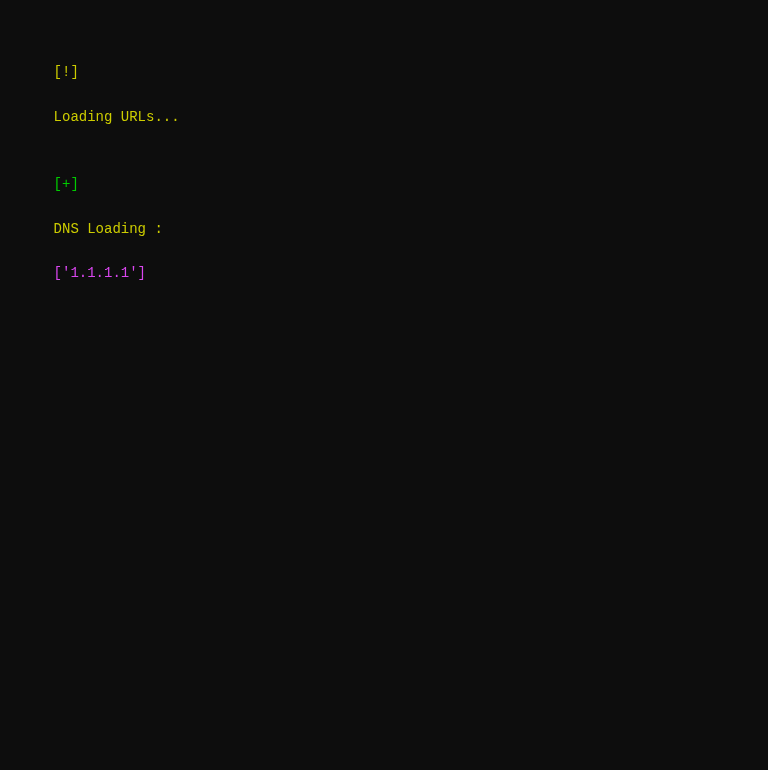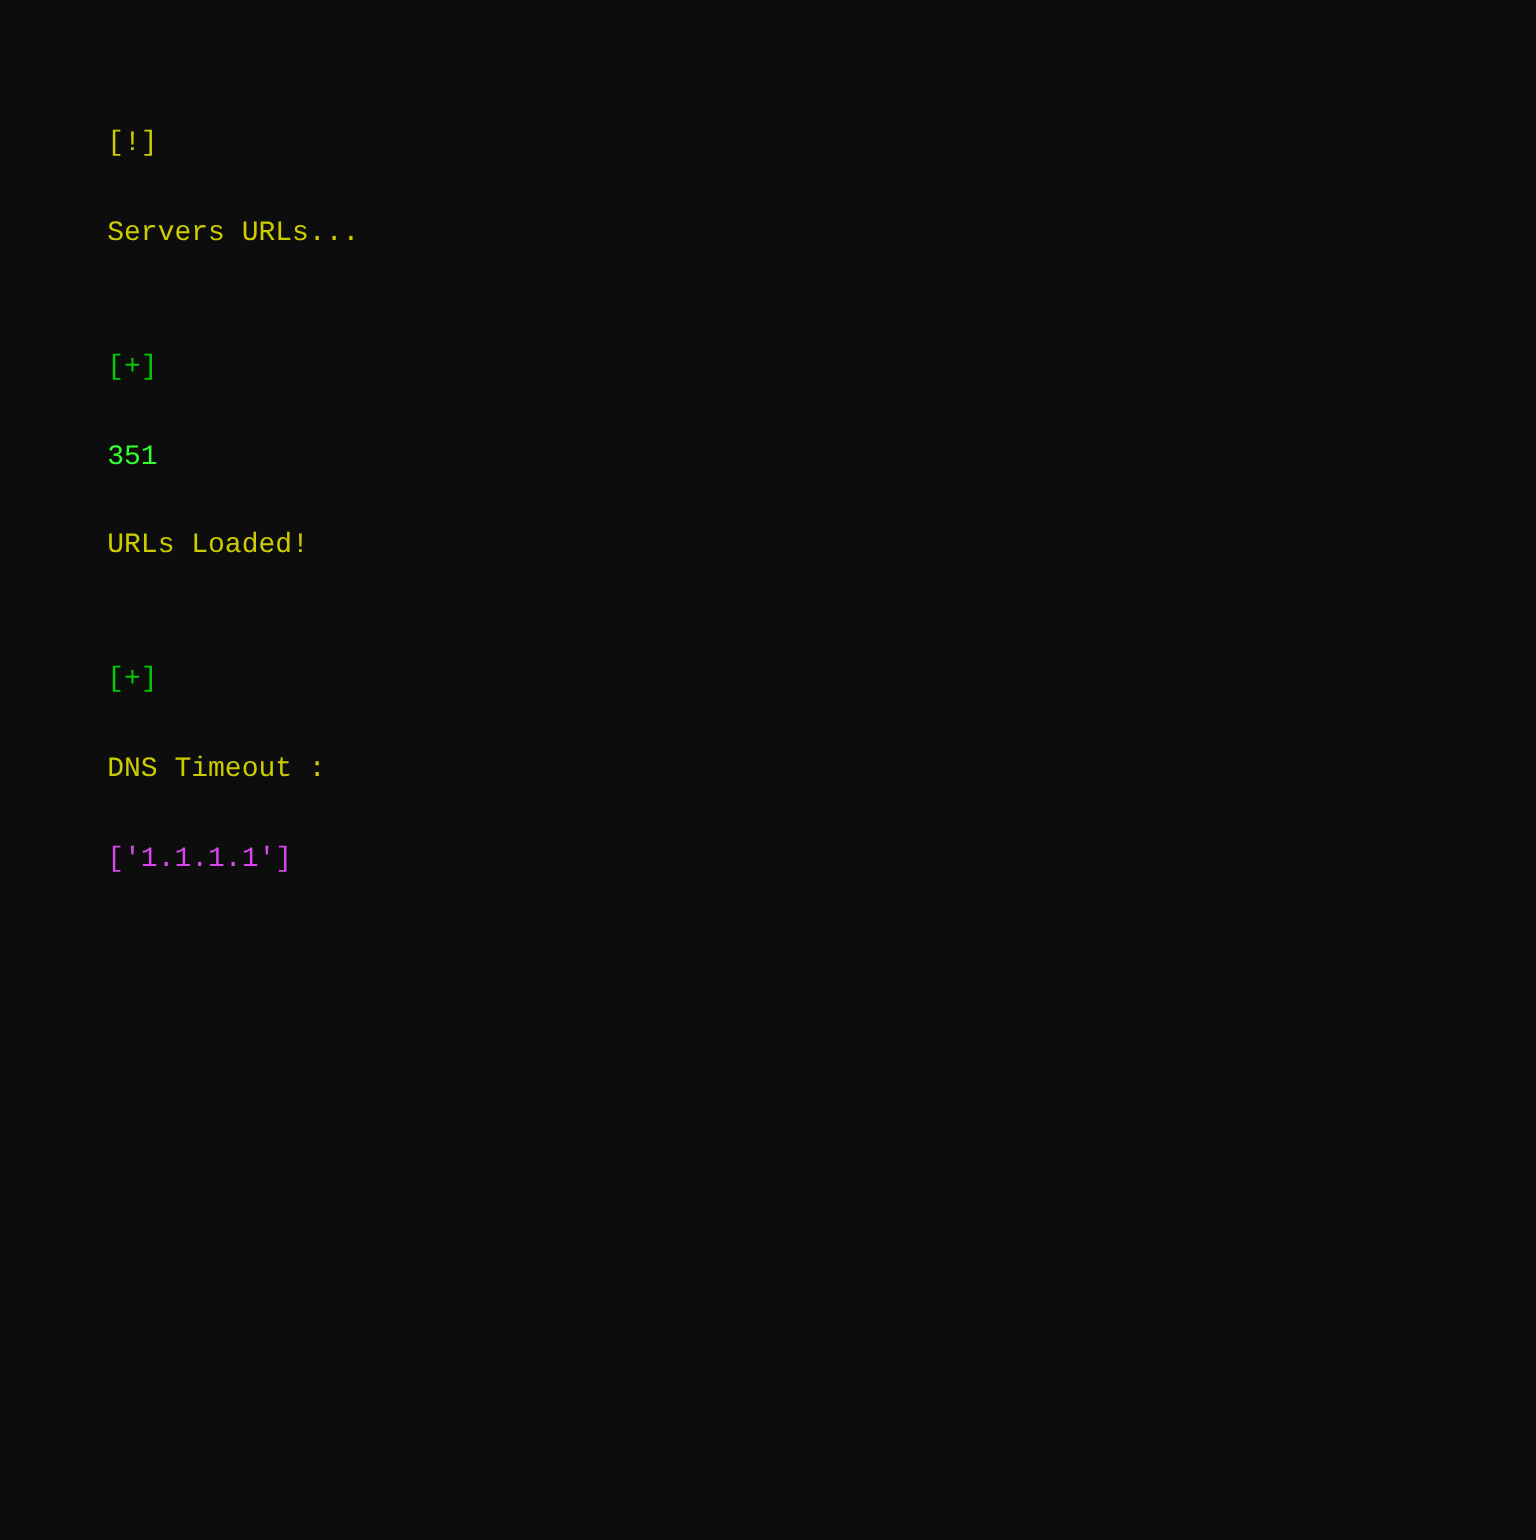--- a/index.html
+++ b/index.html
@@ -60,36 +60,29 @@
 <body>
 
 <div>
 
 
   <div class="blank"></div>
 
   <div class="terminal-line">
     <span class="bracket-yellow">[!]</span>
     <span class="text-white"> </span>
-    <span class="text-yellow">Servers URLs...</span>
+    <span class="text-yellow">Loading URLs...</span>
   </div>
 
-  <div class="terminal-line">
-    <span class="bracket-green">[+]</span>
-    <span class="text-white"> </span>
-    <span class="text-bright-green">351</span>
-    <span class="text-white"> </span>
-    <span class="text-yellow">URLs Loaded!</span>
-  </div>
 
 
   <div class="terminal-line">
     <span class="bracket-green">[+]</span>
     <span class="text-white"> </span>
-    <span class="text-yellow">DNS Timeout :</span>
+    <span class="text-yellow">DNS Loading :</span>
     <span class="text-white"> </span>
     <span class="text-cyan">['1.1.1.1']</span>
   </div>
 
   <div class="blank"></div>
 
   <div class="terminal-line">
     
     
     

